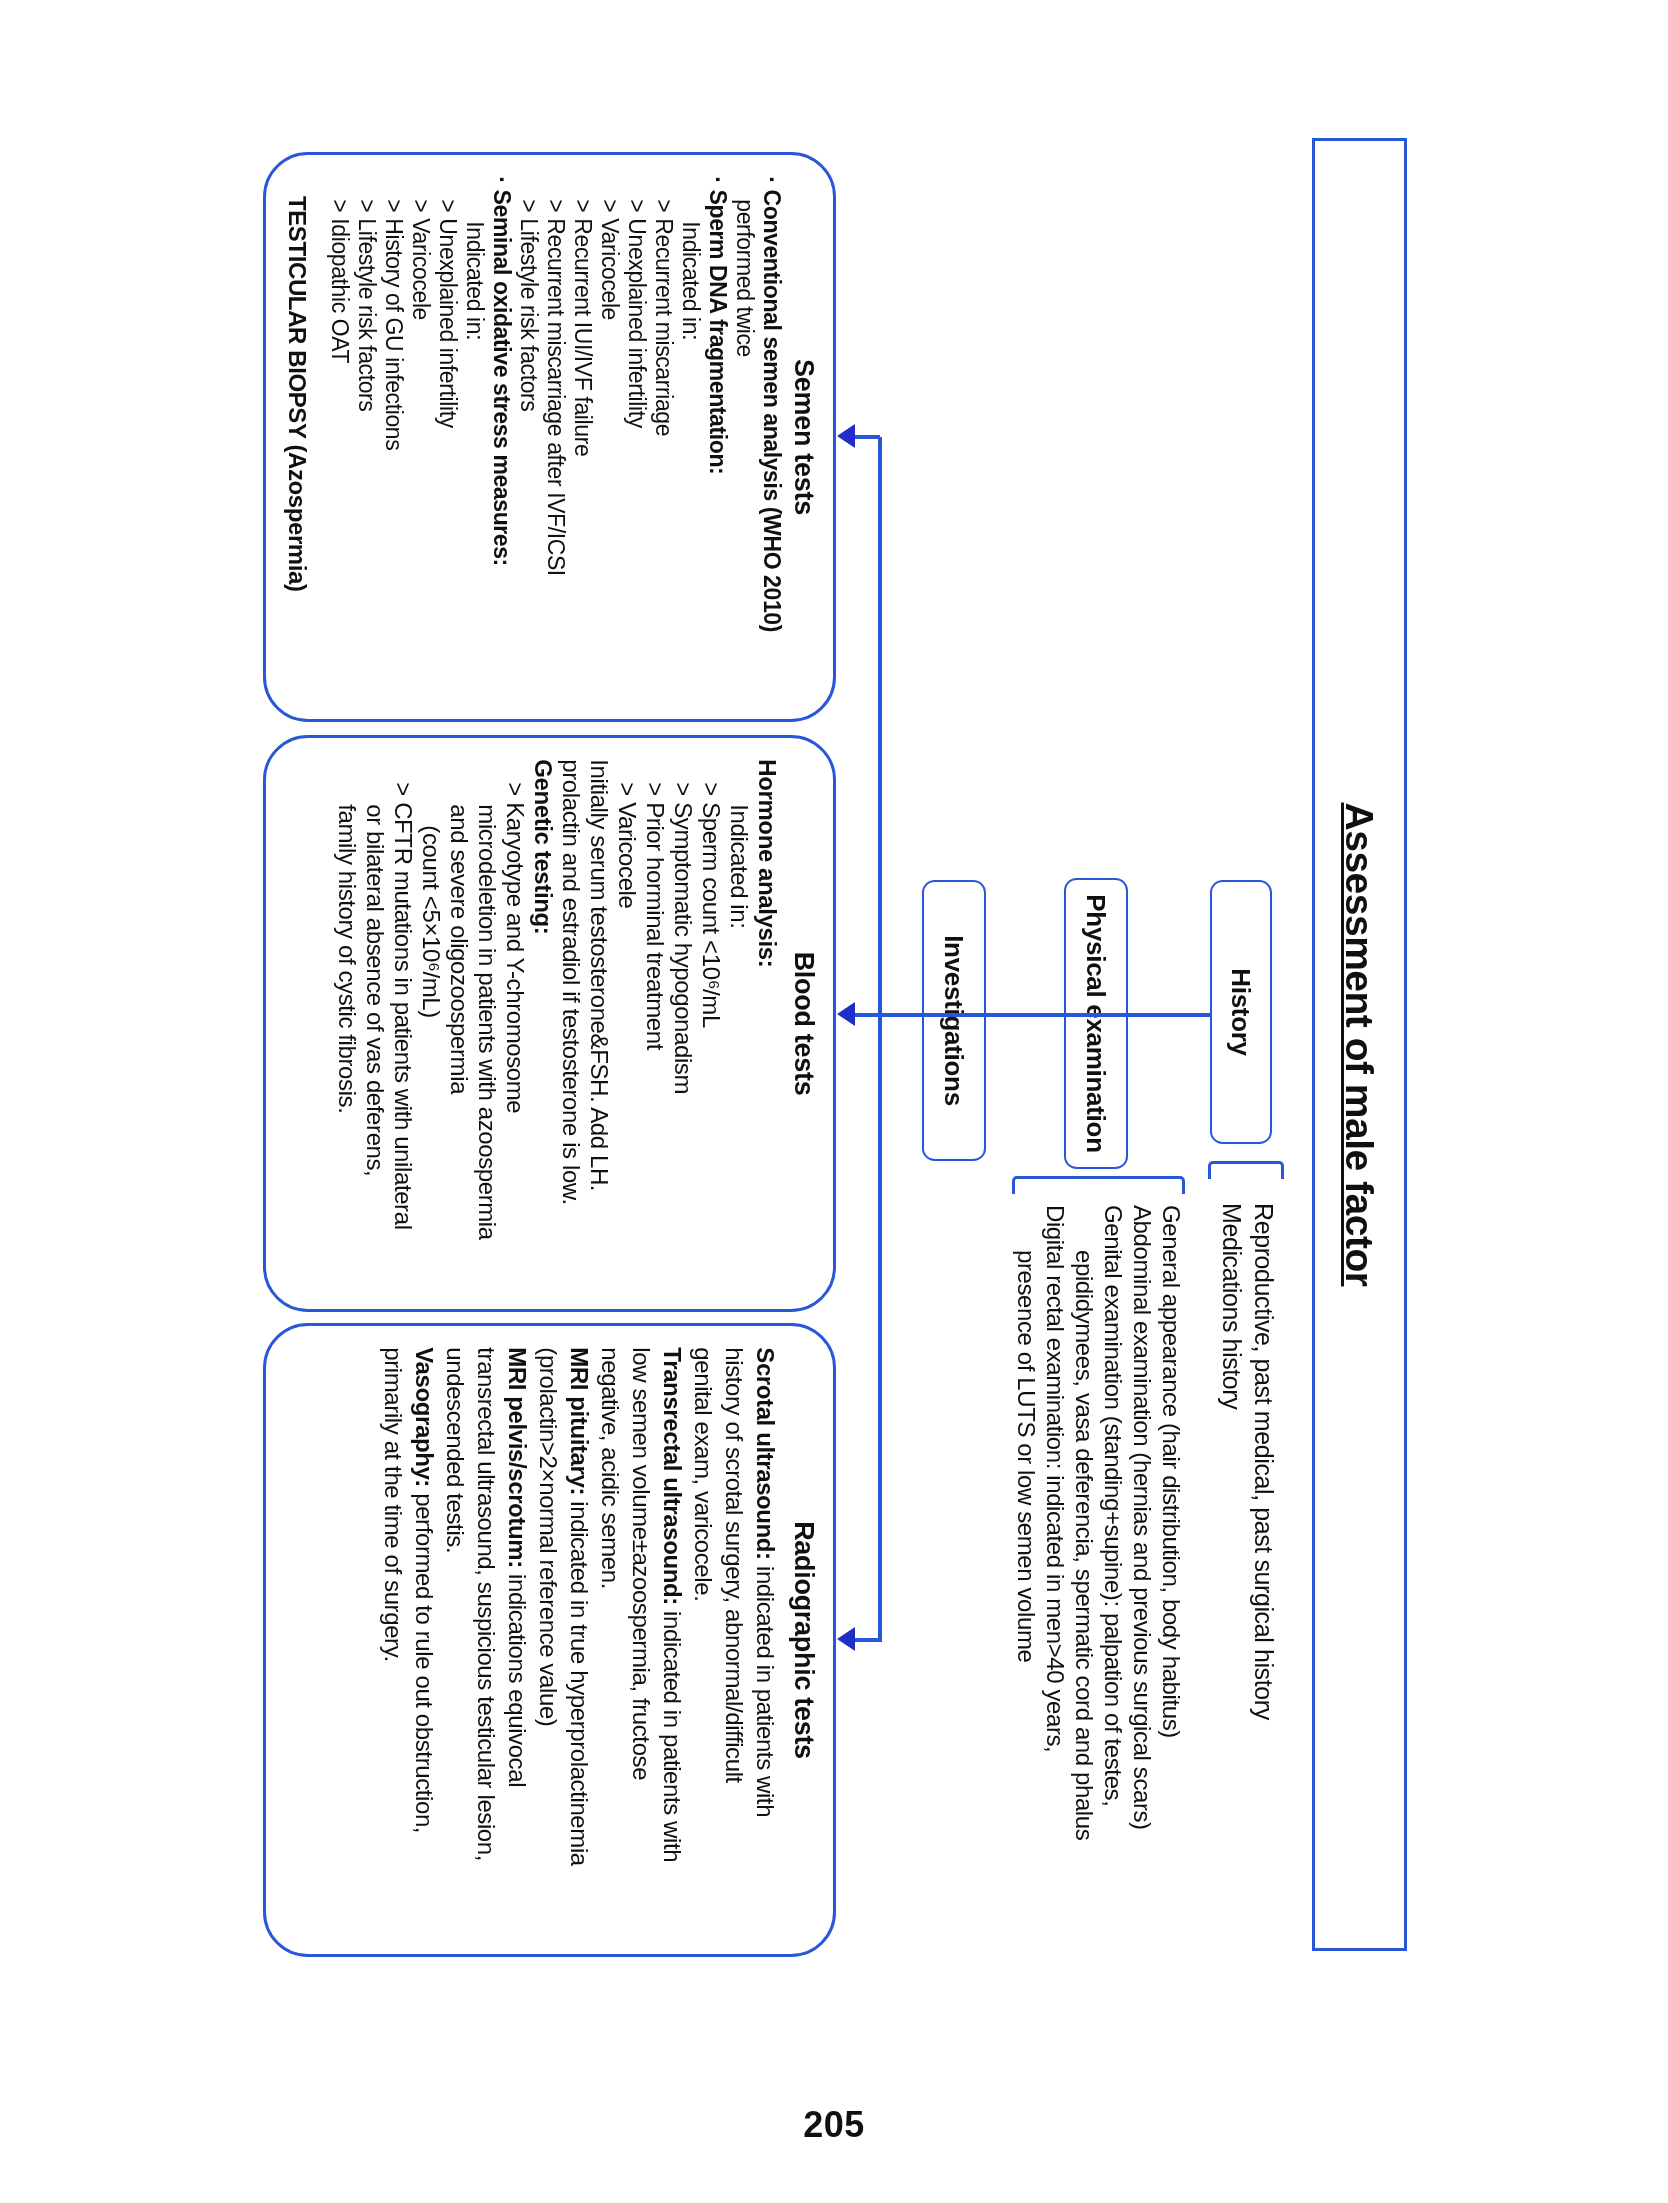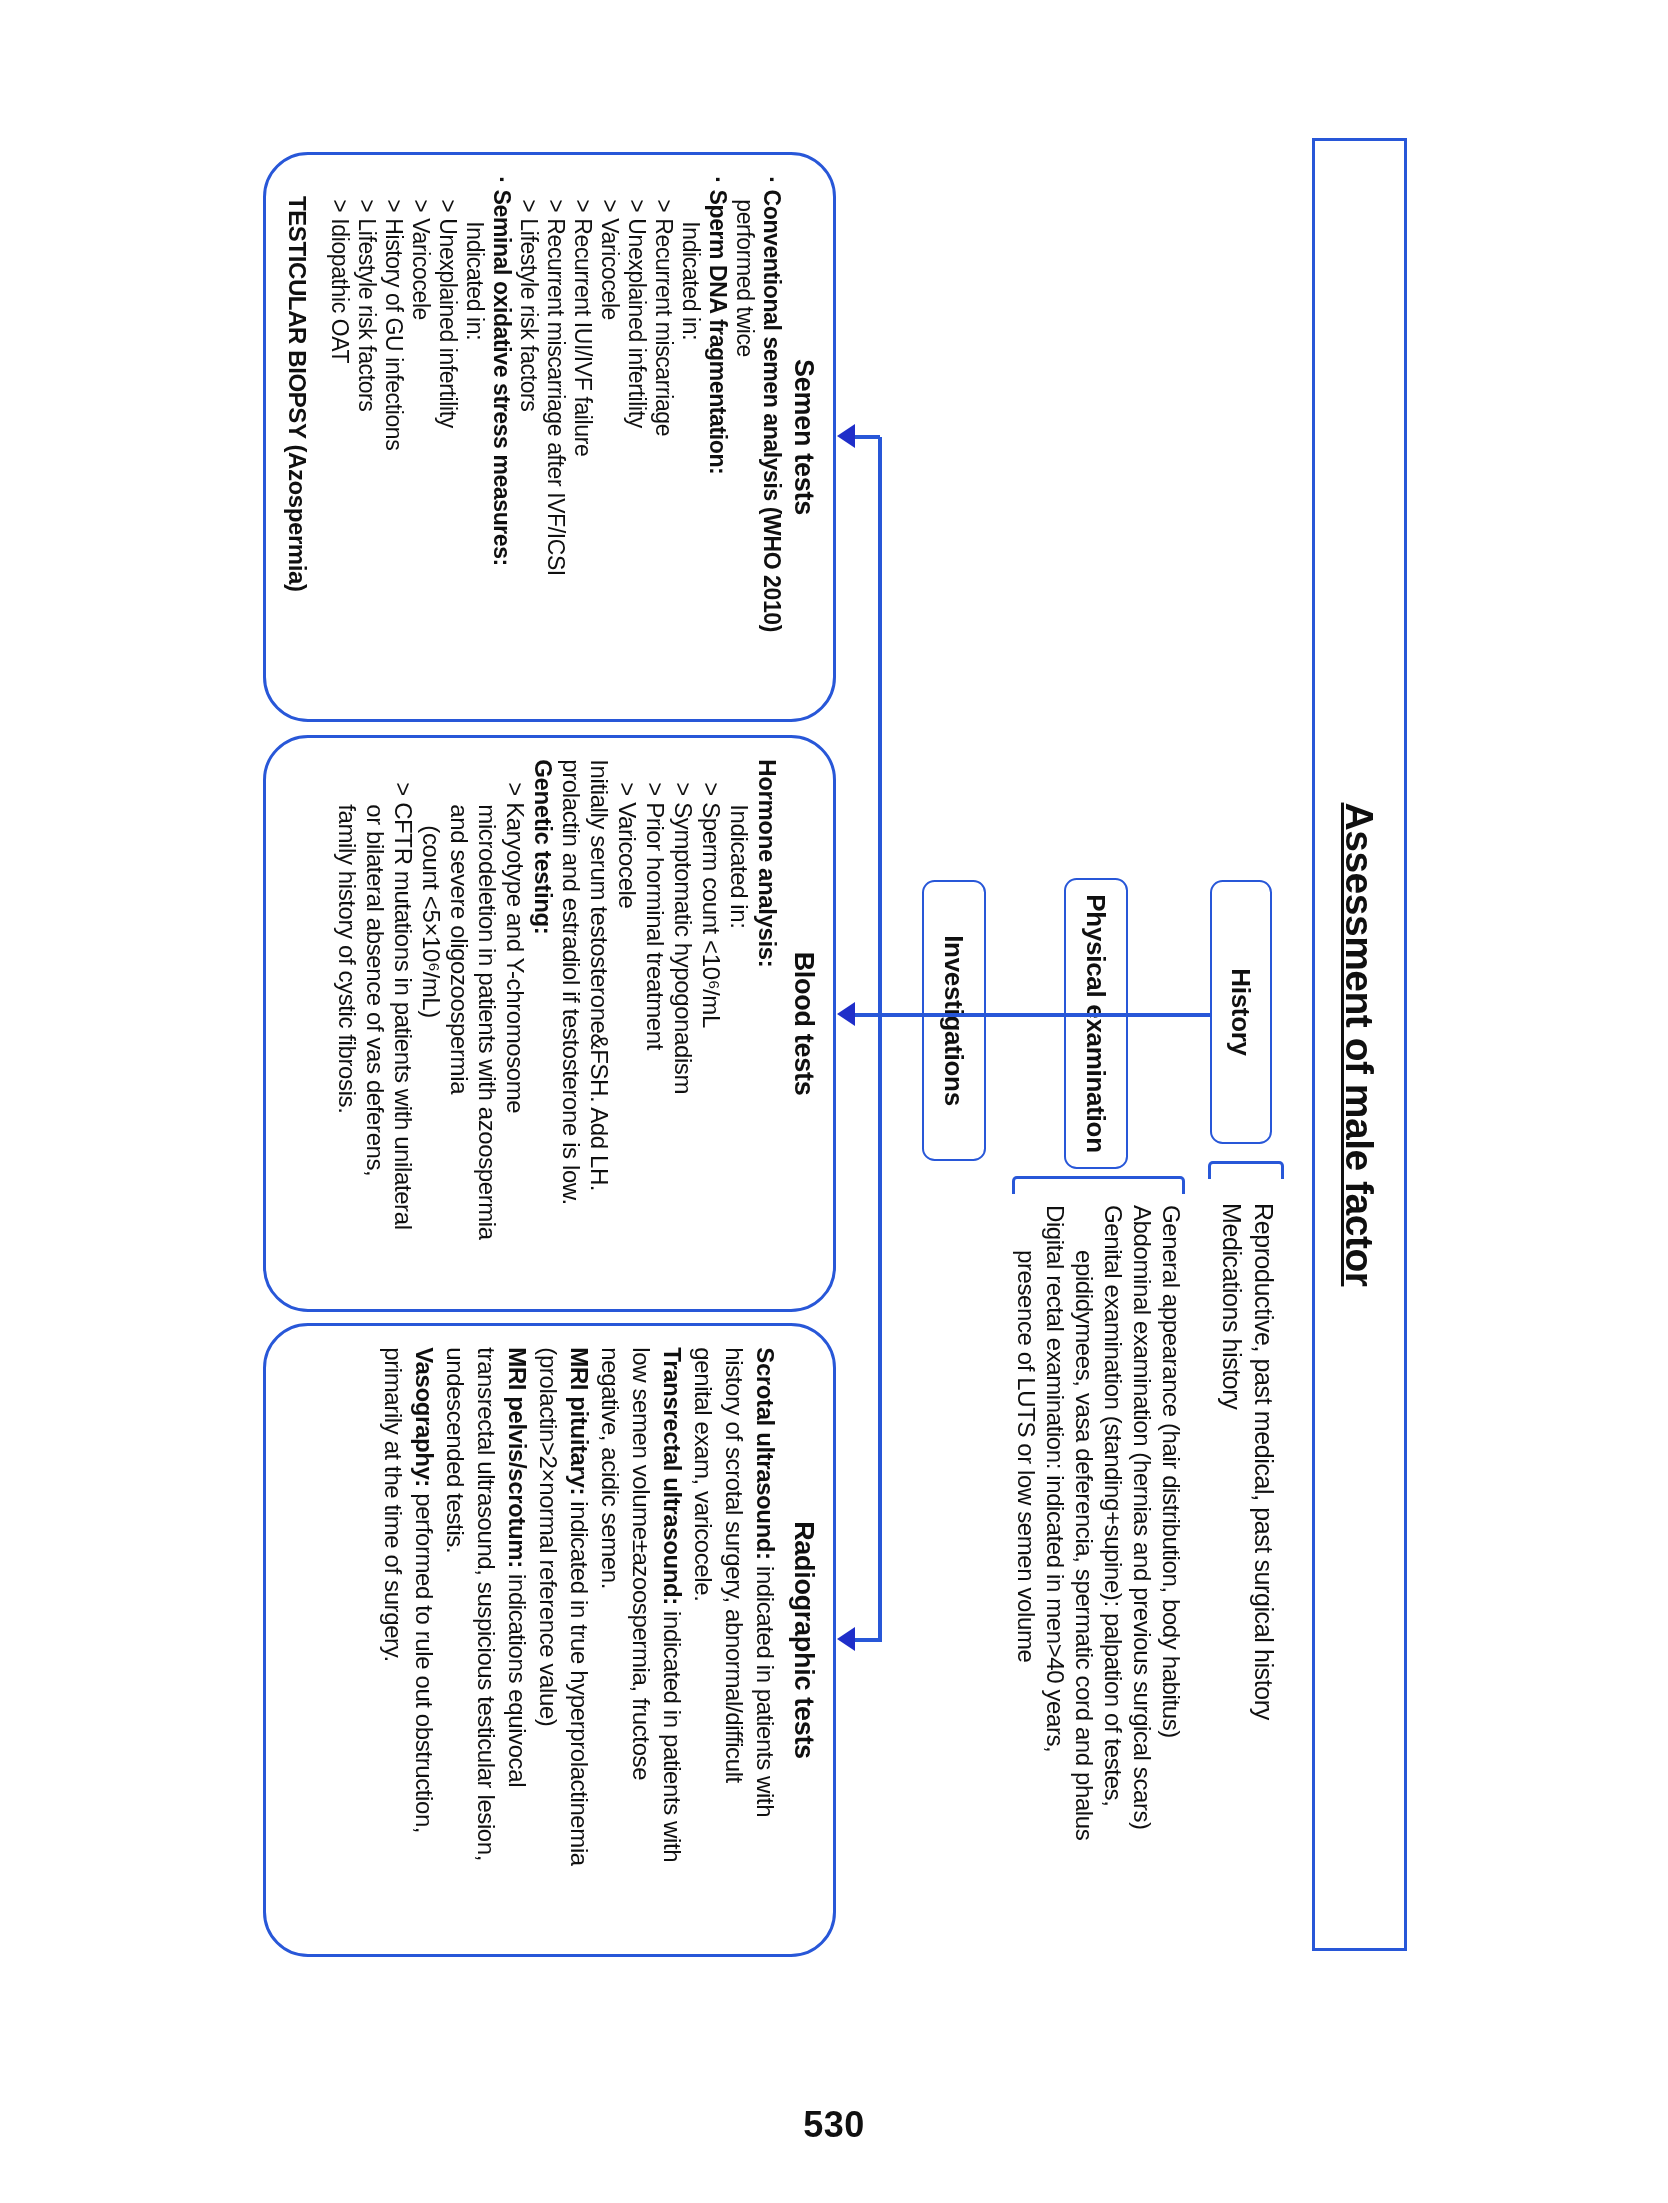--- a/index.html
+++ b/index.html
@@ -210,14 +210,14 @@
         <div class="ln ind0"><b>MRI pelvis/scrotum:</b> indications equivocal</div>
         <div class="ln ind0">transrectal ultrasound, suspicious testicular lesion,</div>
         <div class="ln ind0">undescended testis.</div>
         <div class="ln ind0"><b>Vasography:</b> performed to rule out obstruction,</div>
         <div class="ln ind0">primarily at the time of surgery.</div>
       </div>
   </div>
 
 </div>
 
-<div class="page-number">530</div>
+<div class="page-number">205</div>
 
 
 </body></html>

